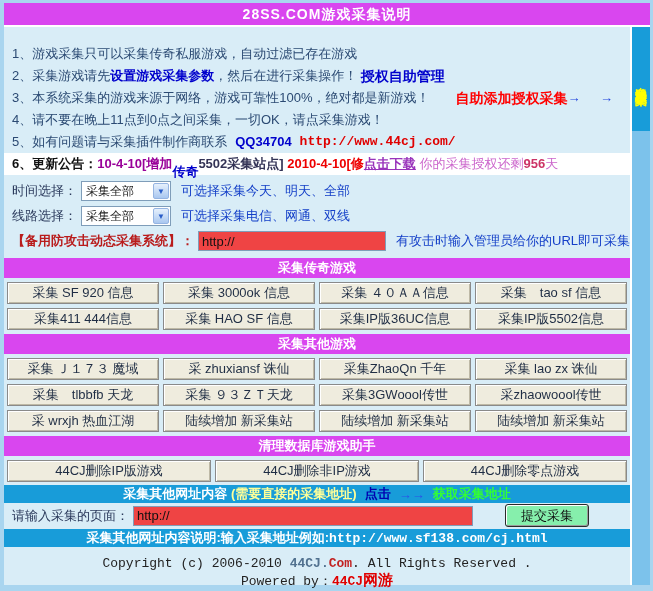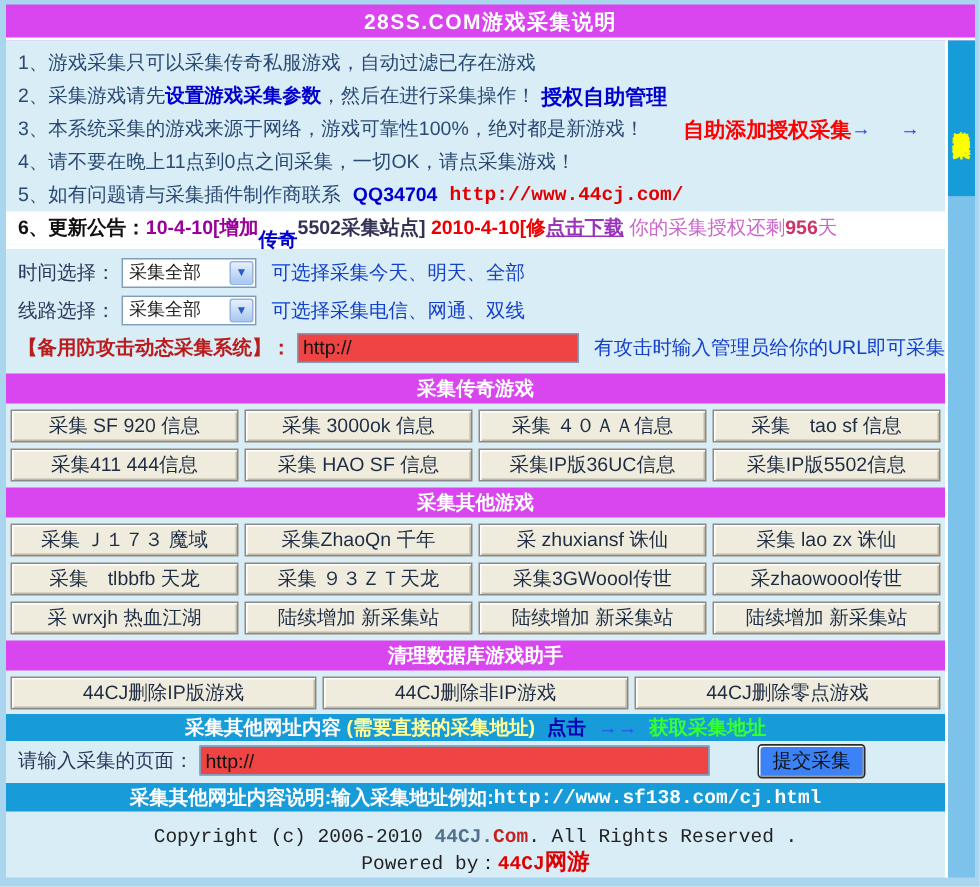--- a/index.html
+++ b/index.html
@@ -9,21 +9,21 @@
   .header { height:24px; background:#d946ef; border-bottom:2px solid #FFF;
             color:#FFF; font-weight:bold; font-size:14px; text-align:center; line-height:22px; letter-spacing:1px; }
   .bodyrow { display:flex; height:558px; }
   .content { width:628px; background:#D9EDF7; border-right:2px solid #FFF; display:flex; flex-direction:column; }
   .side { width:18px; display:flex; flex-direction:column; }
   .side-top { background:#189CD9; color:#FFFF00; font-weight:bold; font-size:12px;
               writing-mode:vertical-lr; text-orientation:upright; text-align:center;
               width:18px; height:104px; padding-top:3px; letter-spacing:1px; }
   .side-rest { flex:1; background:#7CC2EB; }
 
-  .notes { padding:4px 0 0 8px; }
+  .notes { padding:16px 0 0 8px; }
   .note { height:22px; line-height:22px; font-size:13px; color:#2B4A73; display:flex; align-items:center; white-space:pre; }
   .blue-link { color:#0000CC; font-weight:bold; text-decoration:none; }
   .big-link { font-size:14px; }
   .promo-red { color:#FF0000; font-weight:bold; font-size:14px; margin-left:26px; }
   .arrows { color:#2244DD; font-weight:bold; margin-left:auto; margin-right:14px; word-spacing:16px; }
   .url-red { color:#E00000; font-family:"Liberation Mono",monospace; font-weight:bold; margin-left:8px; text-decoration:none; }
   .qq { margin-left:8px; }
 
   .note6 { height:22px; line-height:22px; background:#FFF; font-size:13px; display:flex; align-items:center; padding-left:8px; white-space:pre; }
   .n6-label { color:#111; font-weight:bold; }
@@ -60,21 +60,21 @@
   .otherbar { height:20px; margin:1px 0; background:#189CD9; display:flex; align-items:center;
               justify-content:center; font-size:13px; font-weight:bold; white-space:pre; }
   .ob-text { color:#FFF; }
   .ob-paren { color:#FFFF99; }
   .ob-click { color:#0000B0; margin-left:8px; cursor:pointer; }
   .ob-arrows { color:#2B50E8; margin-left:8px; }
   .ob-get { color:#33FF33; margin-left:8px; cursor:pointer; }
 
   .submitrow { height:30px; display:flex; align-items:center; padding:0 8px; font-size:13px; color:#2B3A5C; white-space:pre; }
   .page-input { width:340px; margin-left:4px; }
-  .sbtn { margin-left:32px; width:72px; height:23px; background:#3b82f6; border:1px solid #2B2B2B;
+  .sbtn { margin-left:32px; width:84px; height:23px; background:#86efac; border:1px solid #2B2B2B;
           border-radius:3px; box-shadow:inset -1px -1px 0 #9A9A9A, inset 1px 1px 0 #FFF;
           font-size:13px; color:#111; cursor:pointer; font-family:"Liberation Sans",sans-serif; }
 
   .notebar { height:22px; margin-top:2px; background:#189CD9; display:flex; align-items:center;
              justify-content:center; color:#FFF; font-weight:bold; font-size:13px; white-space:pre; }
   .nb-url { font-family:"Liberation Mono",monospace; }
 
   .footer { flex:1; text-align:center; font-family:"Liberation Mono",monospace; font-size:13px; color:#222; padding-top:8px; }
   .fline { white-space:pre; line-height:18px; }
   .brand1 { color:#51718F; font-weight:bold; }
@@ -162,22 +162,22 @@
       <div class="btnrow">
         <div class="gbtn">采集411 444信息</div>
         <div class="gbtn">采集 HAO SF 信息</div>
         <div class="gbtn">采集IP版36UC信息</div>
         <div class="gbtn">采集IP版5502信息</div>
       </div>
 
       <div class="secheader">采集其他游戏</div>
       <div class="btnrow">
         <div class="gbtn">采集 Ｊ１７３ 魔域</div>
+        <div class="gbtn">采 zhuxiansf 诛仙</div>
         <div class="gbtn">采集ZhaoQn 千年</div>
-        <div class="gbtn">采 zhuxiansf 诛仙</div>
         <div class="gbtn">采集 lao zx 诛仙</div>
       </div>
       <div class="btnrow">
         <div class="gbtn">采集　tlbbfb 天龙</div>
         <div class="gbtn">采集 ９３ＺＴ天龙</div>
         <div class="gbtn">采集3GWoool传世</div>
         <div class="gbtn">采zhaowoool传世</div>
       </div>
       <div class="btnrow">
         <div class="gbtn">采 wrxjh 热血江湖</div>

